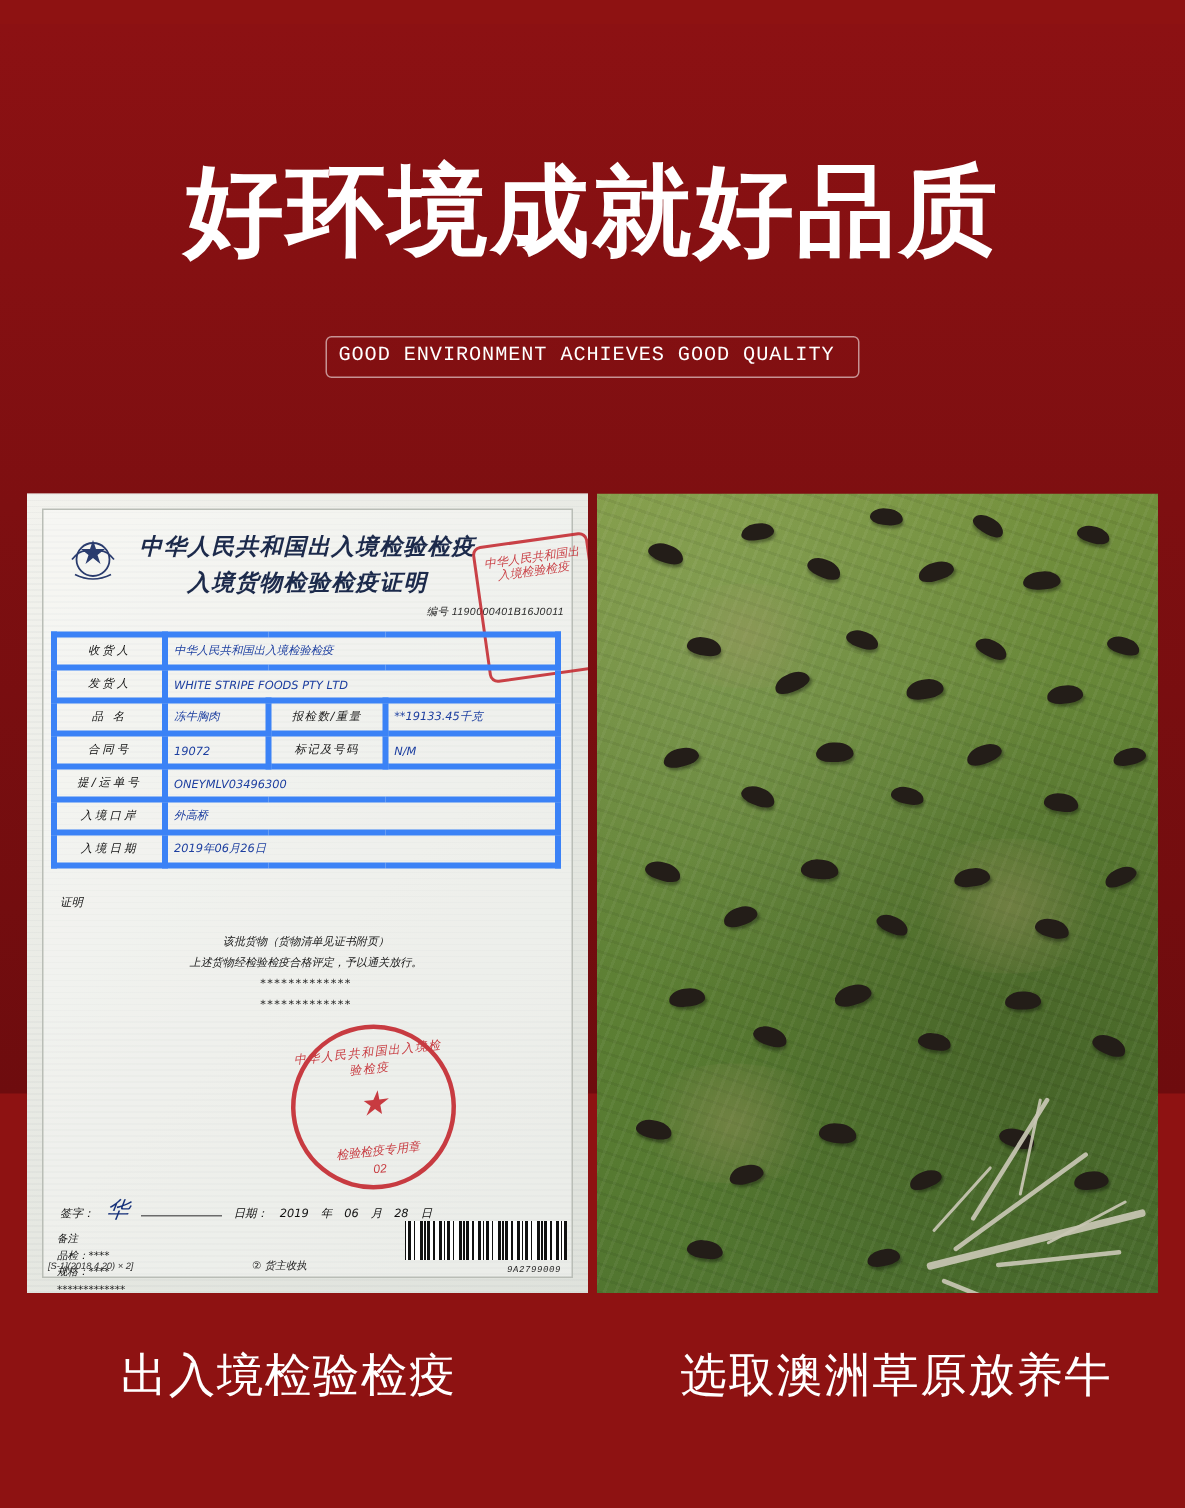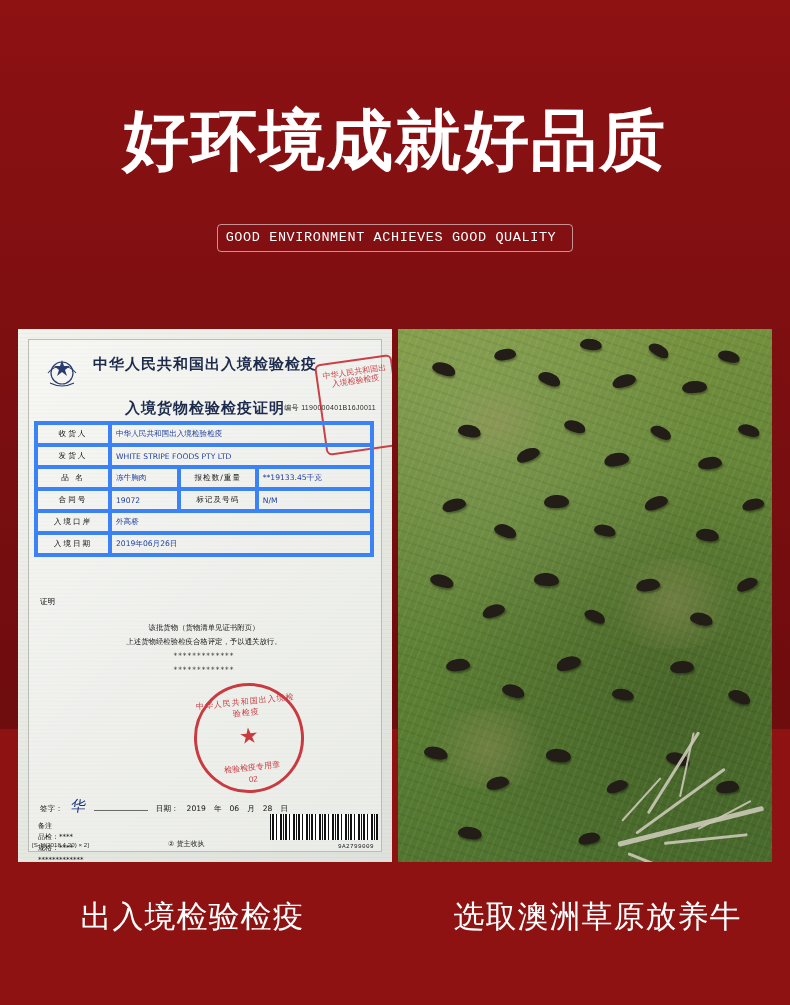--- a/index.html
+++ b/index.html
@@ -64,20 +64,21 @@
     left: 18px;
     top: 313px;
     width: 754px;
     height: 533px;
     display: flex;
     gap: 6px;
   }
   .panel {
     position: relative;
     overflow: hidden;
+    font-style: italic;
   }
   .panel.cert { width: 374px; height: 533px; background: #e9eae4; }
   .panel.pasture { width: 374px; height: 533px; }
 
   
   .cert-bg {
     position: absolute;
     inset: 0;
     background:
       repeating-linear-gradient(0deg, rgba(120,130,140,0.055) 0 1px, rgba(0,0,0,0) 1px 4px),
@@ -103,21 +104,20 @@
   .cert-title2 {
     position: absolute;
     left: 0; right: 0;
     top: 50px;
     text-align: center;
     font-family: "DejaVu Sans", "Liberation Sans", sans-serif;
     font-weight: bold;
     font-size: 15px;
     color: #1c2a4b;
     letter-spacing: 1px;
-    margin-top: 20px;
   }
   .cert-emblem {
     position: absolute;
     left: 24px;
     top: 24px;
     width: 40px;
     height: 40px;
     color: #2a3c6e;
   }
   .cert-no {
@@ -419,20 +419,24 @@
           <td class="lbl2">报检数/重量</td>
           <td class="val">**19133.45千克</td>
         </tr>
         <tr>
           <td class="lbl">合同号</td>
           <td class="val">19072</td>
           <td class="lbl2">标记及号码</td>
           <td class="val">N/M</td>
         </tr>
         <tr>
+          <td class="lbl">提/运单号</td>
+          <td class="val" colspan="3">ONEYMLV03496300</td>
+        </tr>
+        <tr>
           <td class="lbl">入境口岸</td>
           <td class="val" colspan="3">外高桥</td>
         </tr>
         <tr>
           <td class="lbl">入境日期</td>
           <td class="val" colspan="3">2019年06月26日</td>
         </tr>
       </tbody>
         </table>
 

